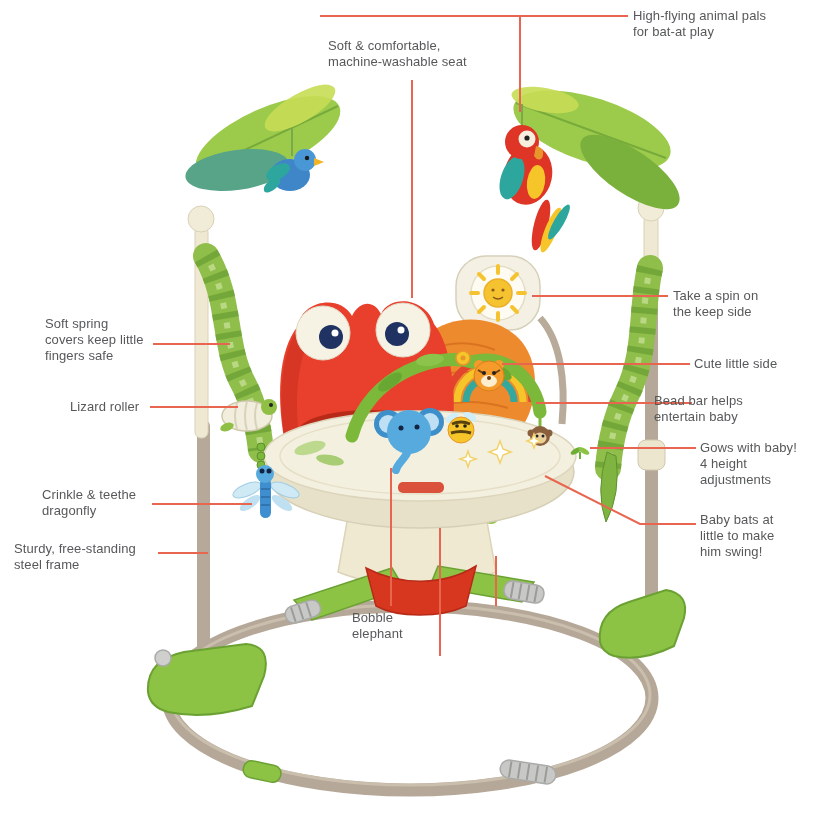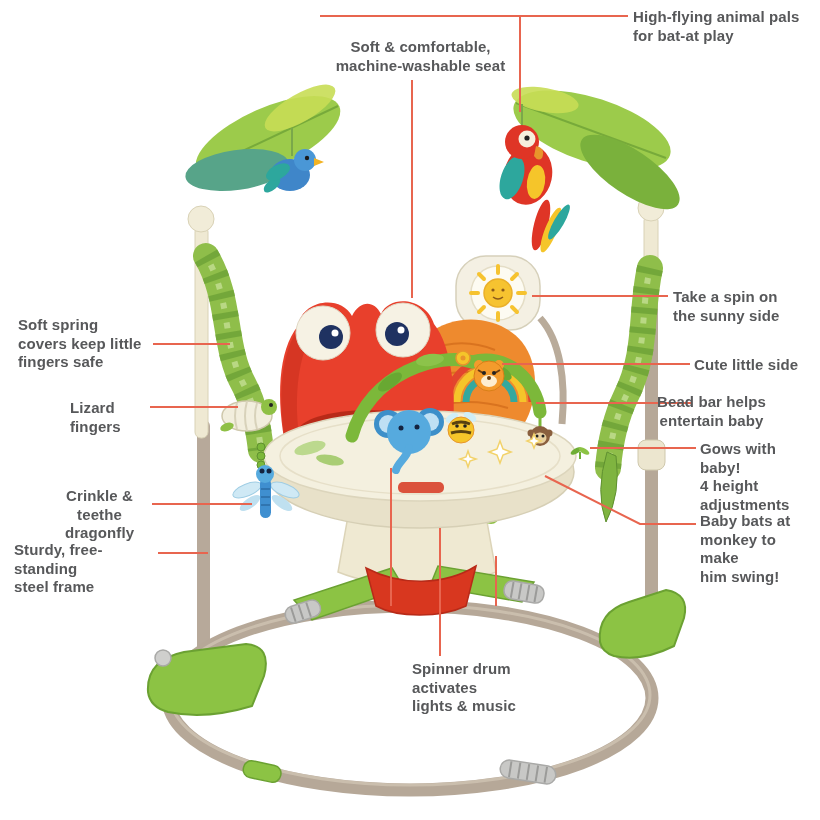--- a/index.html
+++ b/index.html
@@ -4,24 +4,24 @@
 <style>
   :root{
     --label:#57585a;
     --line:#e8654f;
   }
   *{margin:0;padding:0;box-sizing:border-box}
   html,body{background:#fff;font-family:"Liberation Sans",sans-serif}
   .stage{position:relative;width:820px;height:820px;background:#fff;overflow:hidden}
   .art{position:absolute;left:0;top:0;width:820px;height:820px}
   .callout{
-    position:absolute;color:var(--label);font-size:15px;line-height:1.24;
-    white-space:pre-line;letter-spacing:.1px;font-weight:bold;
+    position:absolute;color:var(--label);font-size:13px;line-height:1.24;
+    white-space:pre-line;letter-spacing:.1px;
   }
-  .align-c{text-align:center}
+  .align-c{}
 </style>
 </head>
 <body>
 
 <div class="stage">
 
   <svg class="art" viewBox="0 0 820 820">
 
     <g>
       <rect x="197" y="420" width="13" height="258" rx="6" fill="#b7a99a"></rect>
@@ -281,46 +281,45 @@
     </g>
   </svg>
 
   <div class="callout" style="left:633px;top:8px;width:185px">High-flying animal pals
 for bat-at play</div>
 
   <div class="callout align-c" style="left:328px;top:38px;width:185px">Soft &amp; comfortable,
 machine-washable seat</div>
 
   <div class="callout" style="left:673px;top:288px;width:125px">Take a spin on
-the sunny side</div>
+the keep side</div>
 
   <div class="callout" style="left:694px;top:356px;width:125px">Cute little side</div>
 
   <div class="callout align-c" style="left:654px;top:393px;width:115px">Bead bar helps
 entertain baby</div>
 
   <div class="callout" style="left:700px;top:440px;width:115px">Gows with baby!
 4 height
 adjustments</div>
 
   <div class="callout" style="left:700px;top:512px;width:115px">Baby bats at
-monkey to make
+little to make
 him swing!</div>
 
-  <div class="callout" style="left:18px;top:316px;width:125px">Soft spring
+  <div class="callout" style="left:45px;top:316px;width:125px">Soft spring
 covers keep little
 fingers safe</div>
 
-  <div class="callout" style="left:70px;top:399px;width:90px">Lizard fingers</div>
+  <div class="callout" style="left:70px;top:399px;width:90px">Lizard roller</div>
 
   <div class="callout align-c" style="left:42px;top:487px;width:115px">Crinkle &amp; teethe
 dragonfly</div>
 
   <div class="callout" style="left:14px;top:541px;width:150px">Sturdy, free-standing
 steel frame</div>
 
-
-
-  <div class="callout" style="left:412px;top:660px;width:110px">Spinner drum
-activates
-lights &amp; music</div>
+  <div class="callout align-c" style="left:352px;top:610px;width:78px">Bobble
+elephant</div>
+
+
 
 </div>
 
 </body></html>

